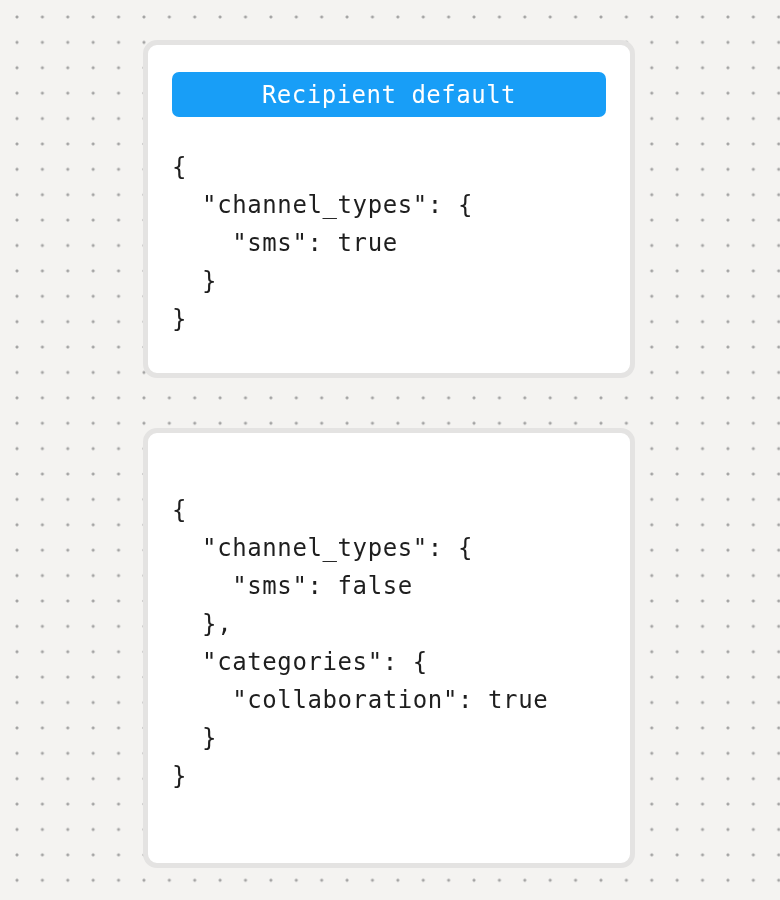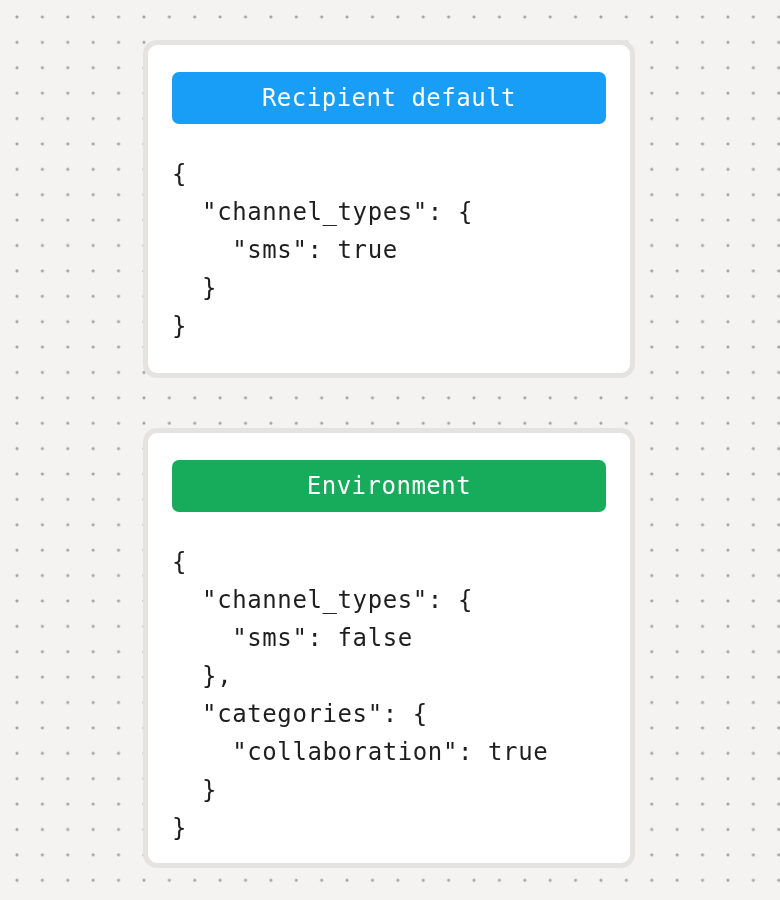--- a/index.html
+++ b/index.html
@@ -29,21 +29,21 @@
     border: 5px solid #E4E3E2;
     border-radius: 14px;
     padding: 27px 24px 24px 24px;
   }
 
   .card-1 { top: 40px;  height: 338px; }
   .card-2 { top: 428px; height: 440px; }
 
   .badge {
     width: 100%;
-    height: 52px;
+    height: 45px;
     border-radius: 7px;
     display: flex;
     align-items: center;
     justify-content: center;
     color: #FFFFFF;
     font-size: 24px;
     letter-spacing: 0.5px;
     white-space: nowrap;
   }
 
@@ -64,21 +64,20 @@
   <div class="card card-1">
     <div class="badge" style="background-color: rgb(24, 158, 247);">Recipient default</div>
     <div class="code">{
   "channel_types": {
     "sms": true
   }
 }</div>
   </div>
 
   <div class="card card-2">
-    <div class="badge" style="background-color: rgb(23, 172, 91);">Environment</div>
     <div class="code">{
   "channel_types": {
     "sms": false
   },
   "categories": {
     "collaboration": true
   }
 }</div>
   </div>
 

